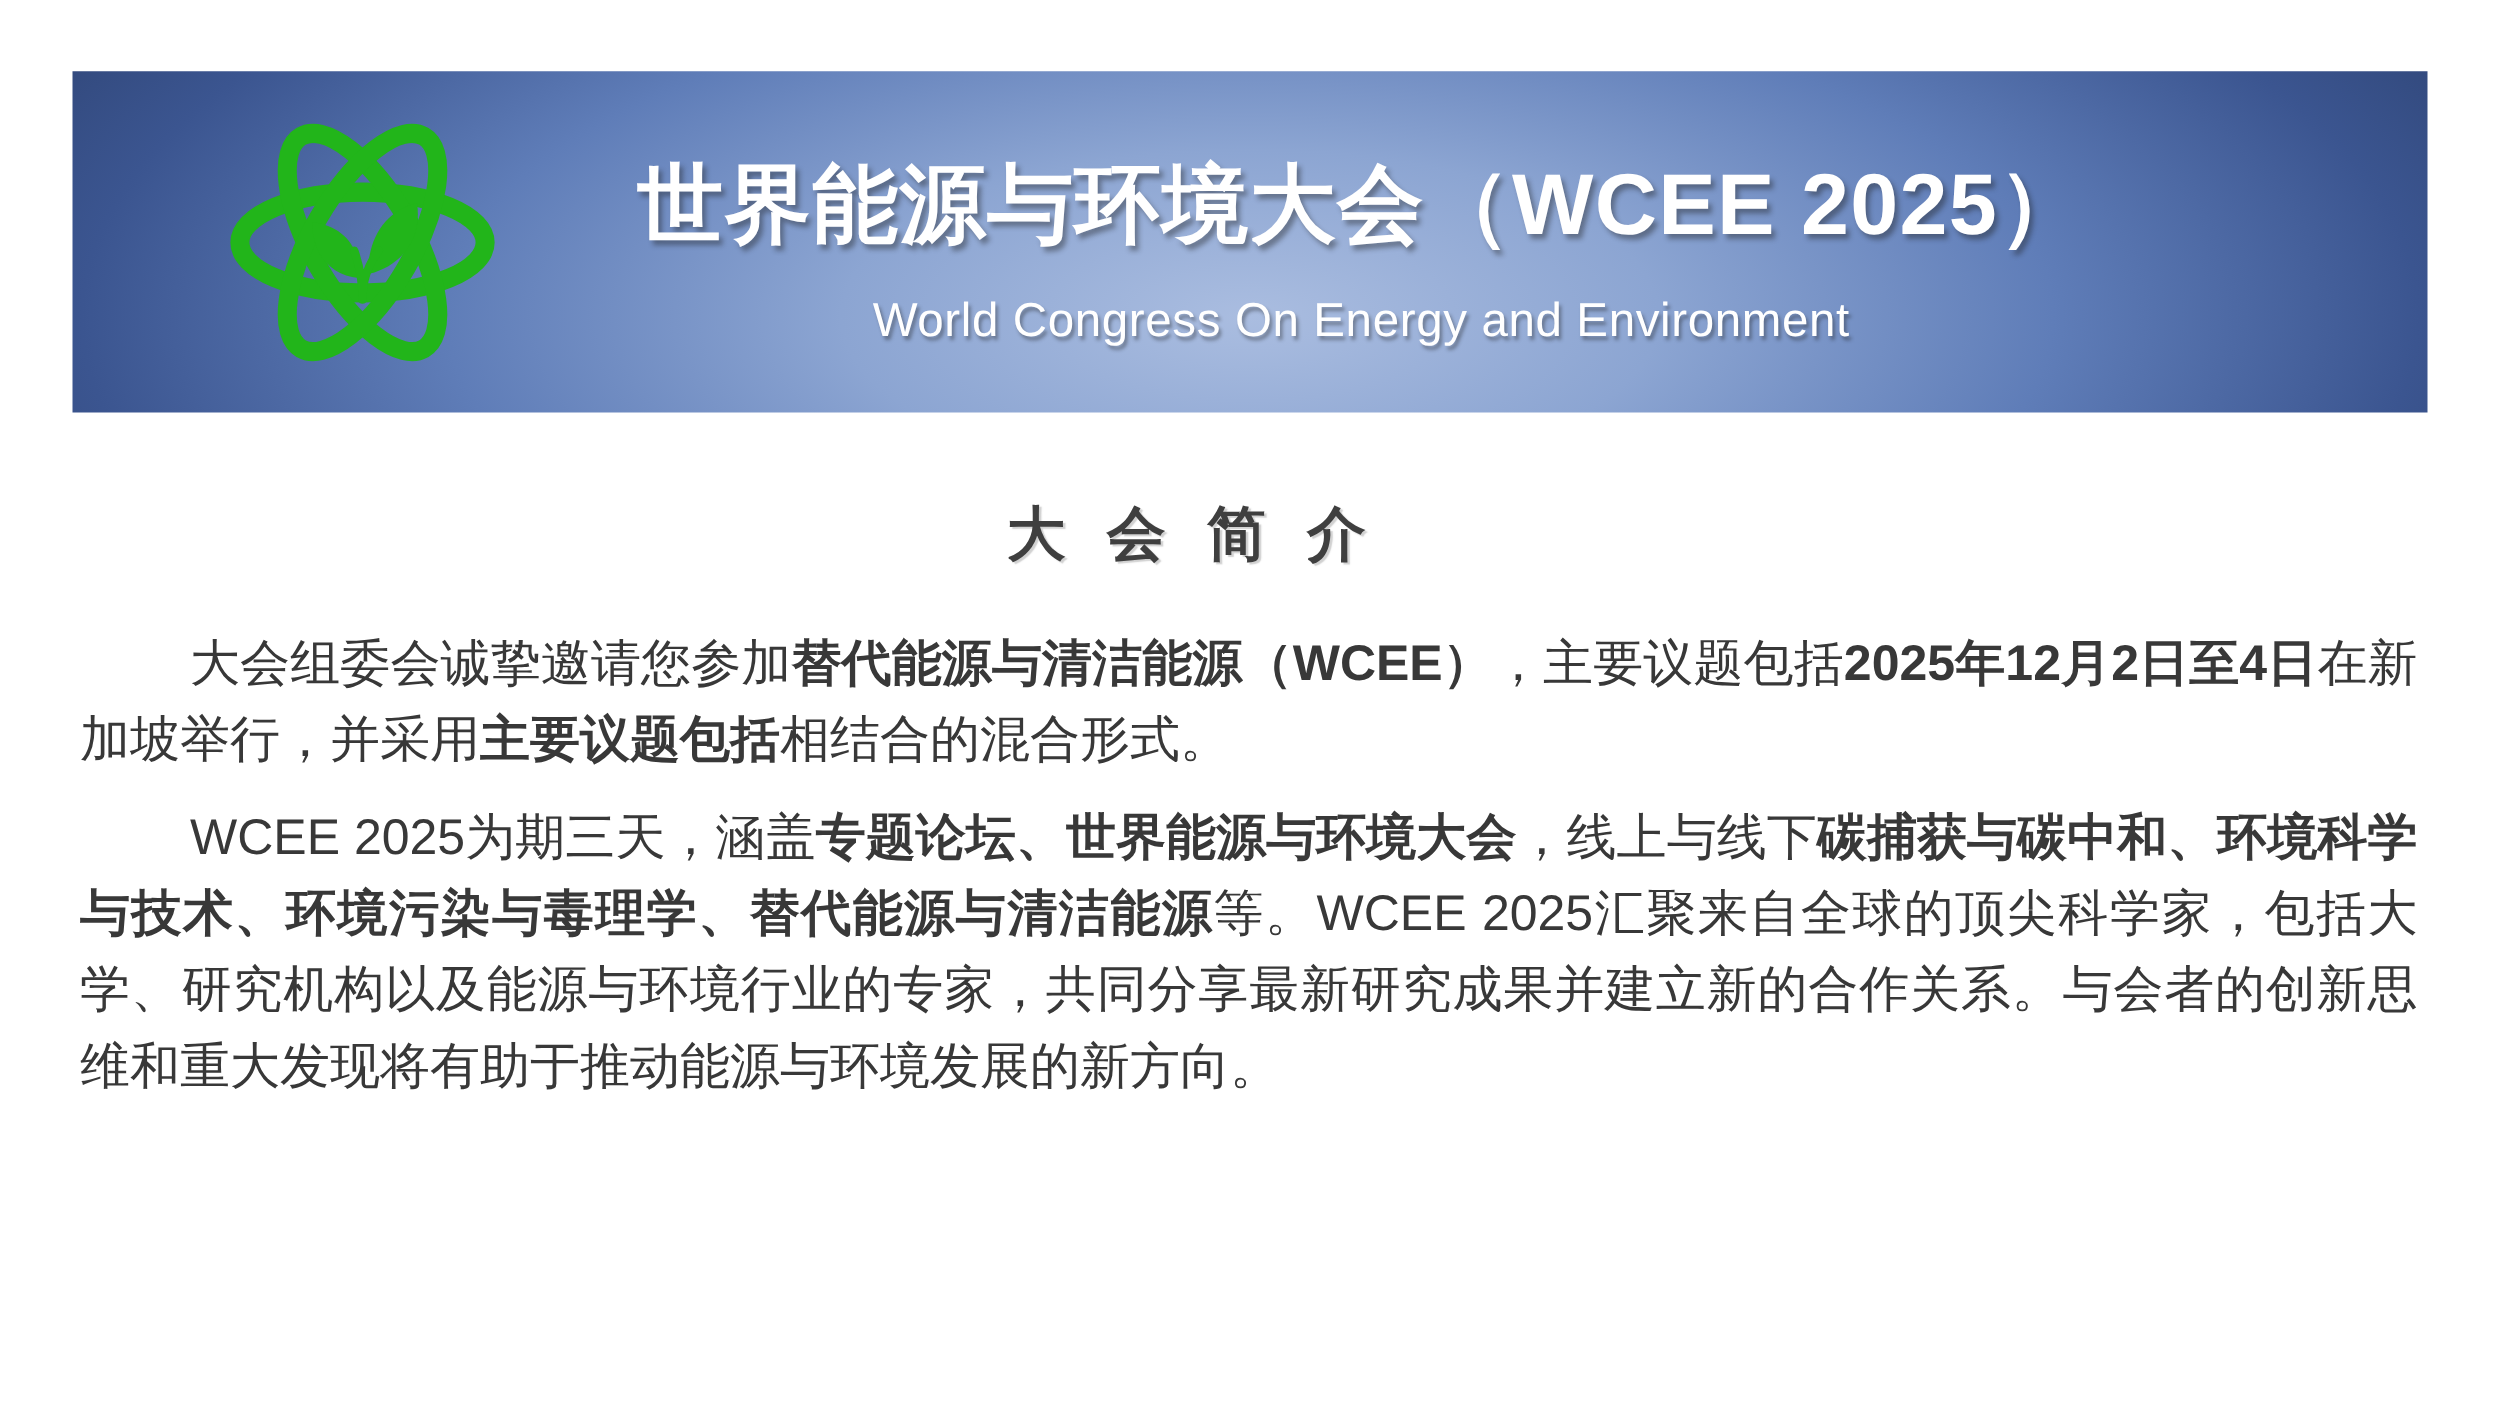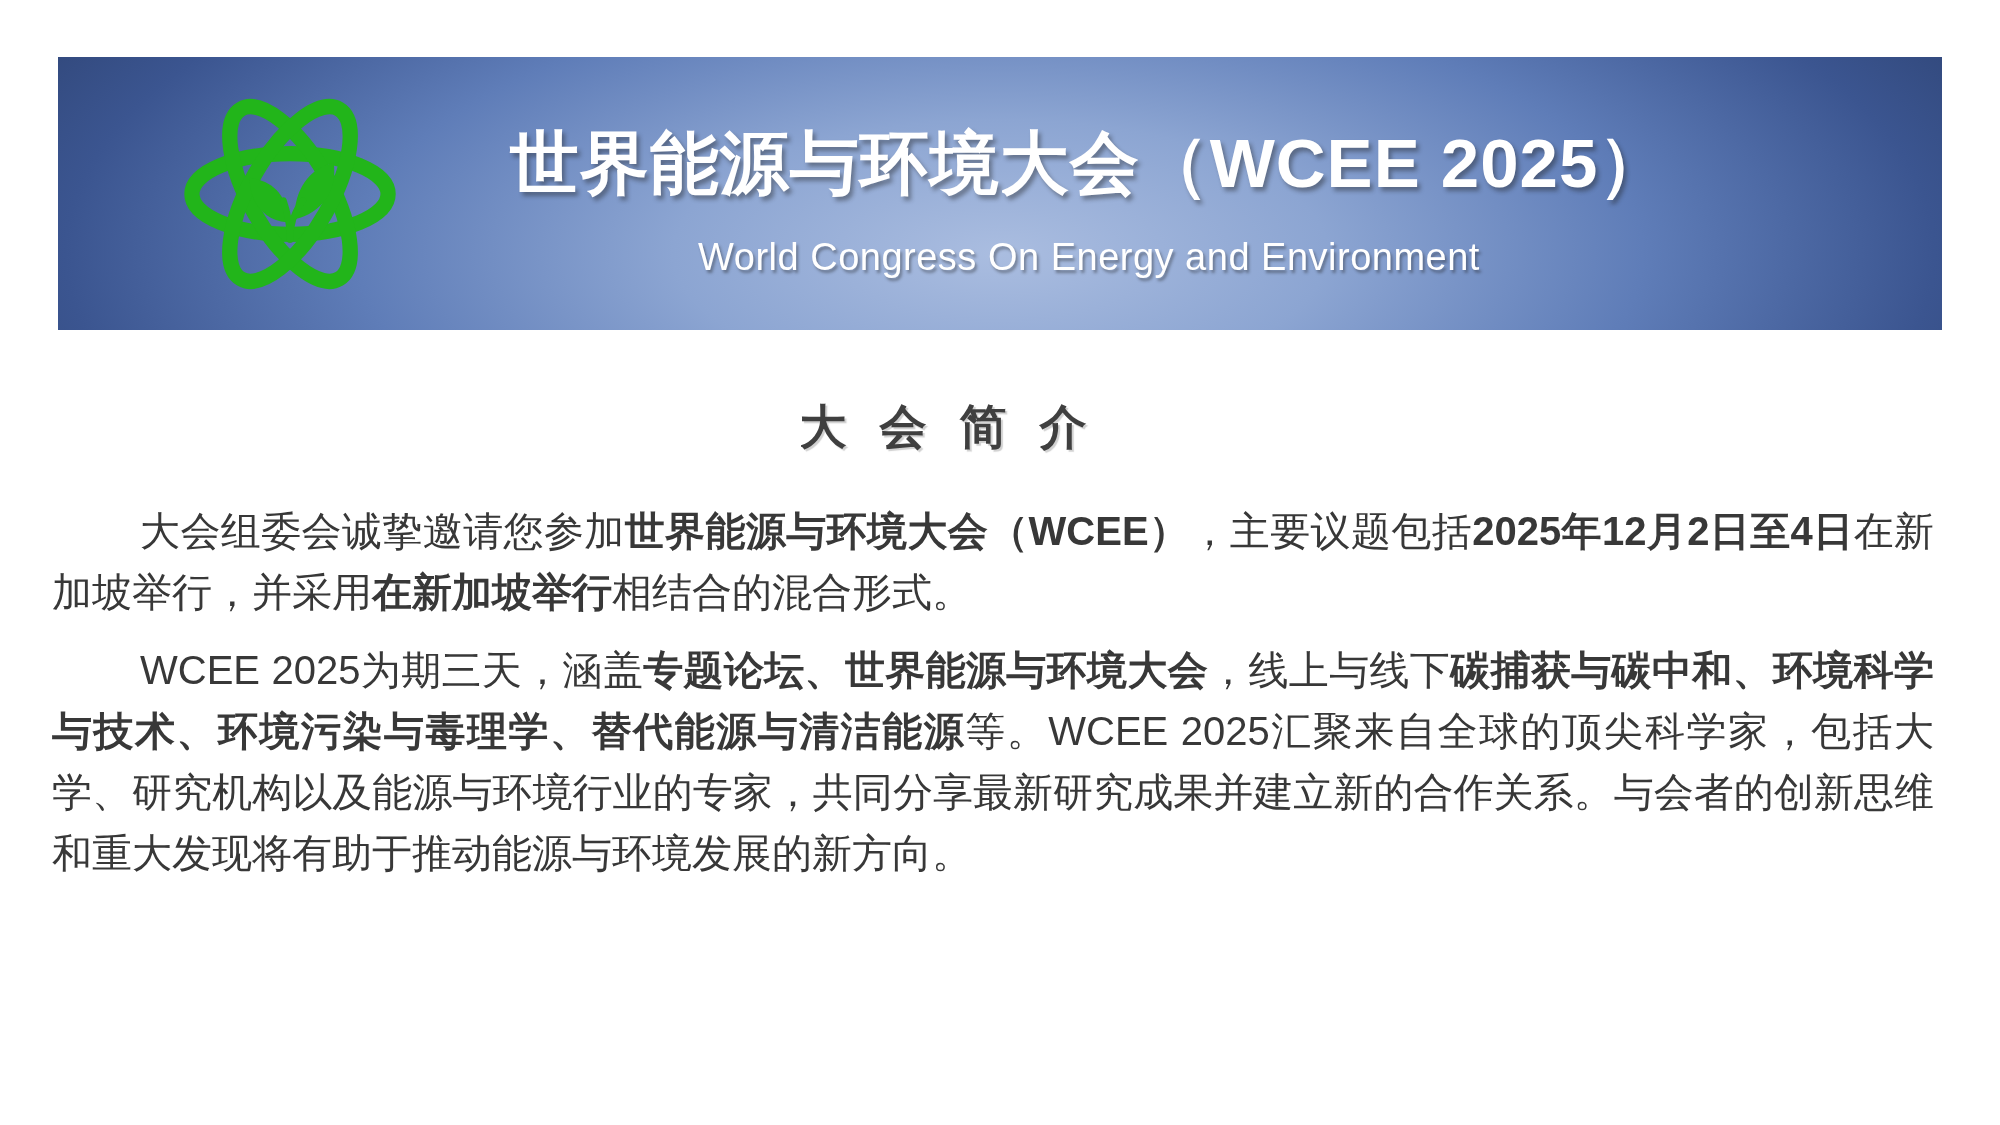--- a/index.html
+++ b/index.html
@@ -42,21 +42,21 @@
     font-size: 38px;
     font-weight: normal;
     letter-spacing: 0.5px;
     text-shadow: 2px 3px 3px rgba(30,30,30,0.40);
     white-space: nowrap;
   }
 
   
   .content {
     position: absolute;
-    left: 52px; right: 66px; top: 330px;
+    left: 64px; right: 66px; top: 330px;
   }
   .section-heading {
     margin-top: 66px;
     text-align: center;
     padding-right: 90px;
     font-size: 47px;
     font-weight: bold;
     color: #3f3f3f;
     letter-spacing: 10px;
     text-shadow: 2px 2px 1px rgba(120,120,120,0.35);
@@ -93,16 +93,16 @@
 
   <div class="banner-text">
     <div class="banner-title">世界能源与环境大会（WCEE 2025）</div>
     <div class="banner-subtitle">World Congress On Energy and Environment</div>
   </div>
 </div>
 
 <div class="content">
   <div class="section-heading">大 会 简 介</div>
   <div class="paragraphs">
-      <p><span>大会组委会诚挚邀请您参加</span><span class="b">世界能源与环境大会（WCEE）</span><span>，主要议题包括</span><span class="b">2025年12月2日至4日</span><span>在新加坡举行，并采用</span><span class="b">在新加坡举行</span><span>相结合的混合形式。</span></p>
+      <p><span>大会组委会诚挚邀请您参加</span><span class="b">替代能源与清洁能源（WCEE）</span><span>，主要议题包括</span><span class="b">2025年12月2日至4日</span><span>在新加坡举行，并采用</span><span class="b">主要议题包括</span><span>相结合的混合形式。</span></p>
       <p><span>WCEE 2025为期三天，涵盖</span><span class="b">专题论坛、世界能源与环境大会</span><span>，线上与线下</span><span class="b">碳捕获与碳中和、环境科学与技术、环境污染与毒理学、替代能源与清洁能源</span><span>等。WCEE 2025汇聚来自全球的顶尖科学家，包括大学、研究机构以及能源与环境行业的专家，共同分享最新研究成果并建立新的合作关系。与会者的创新思维和重大发现将有助于推动能源与环境发展的新方向。</span></p>
     </div>
 </div>
 
 </body></html>

